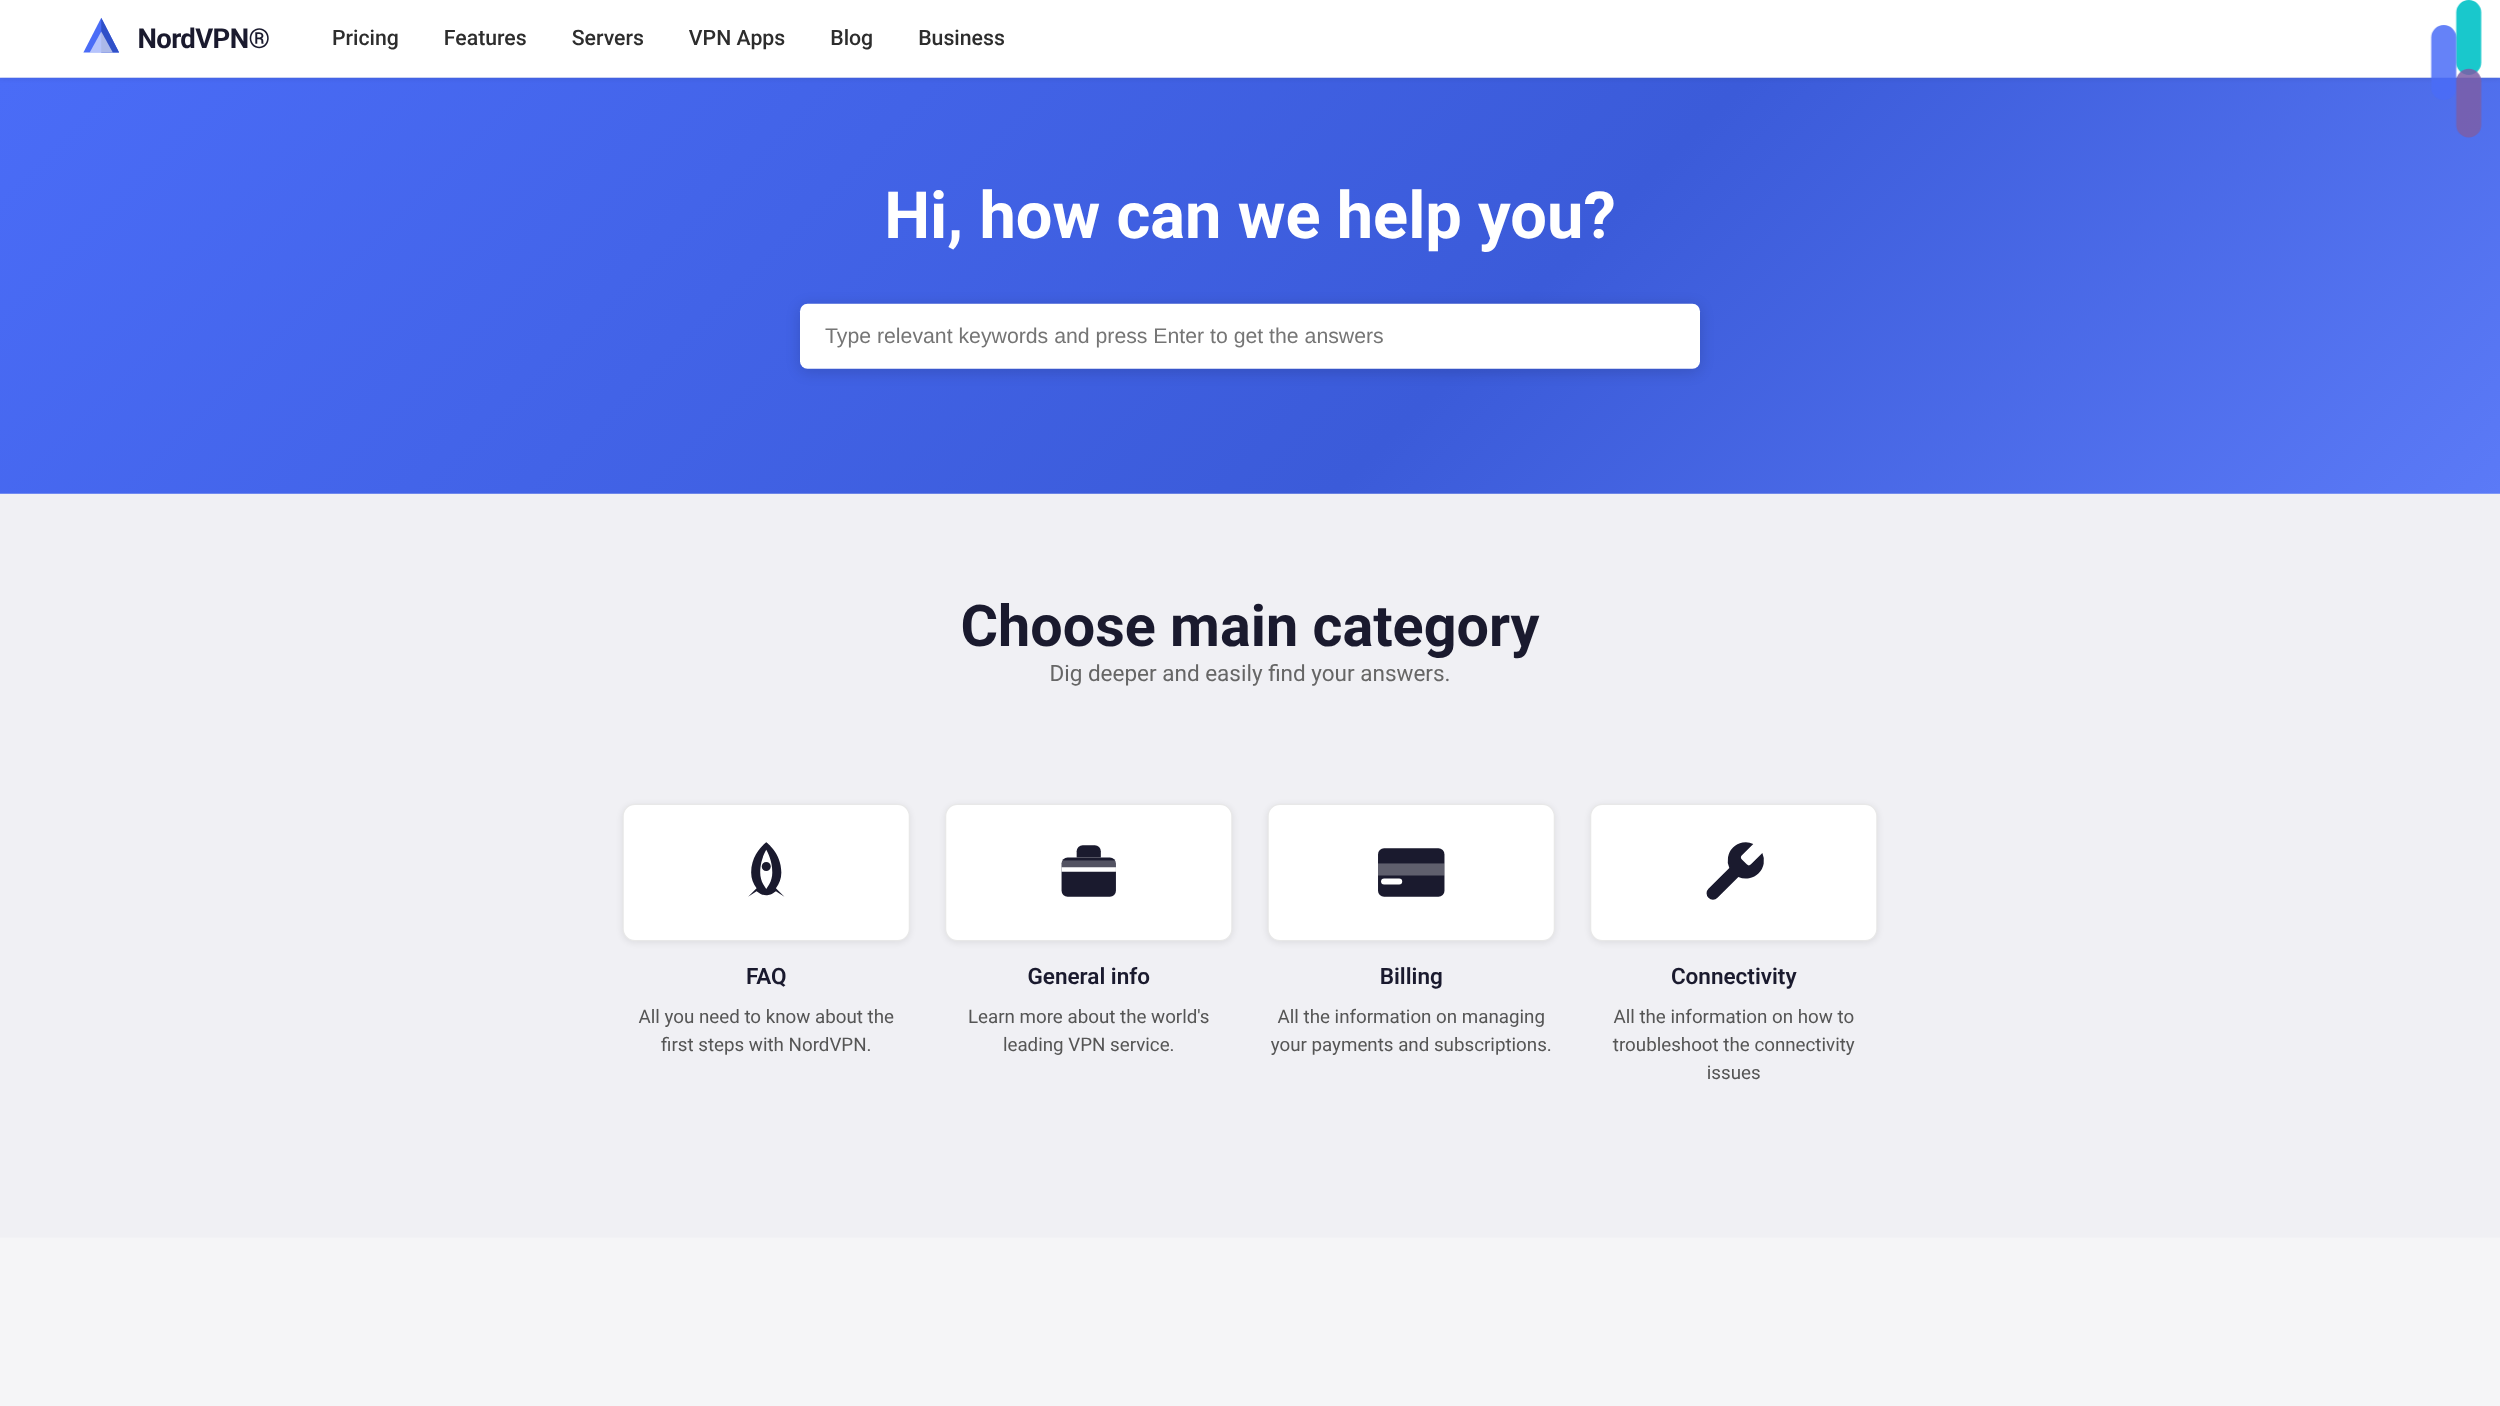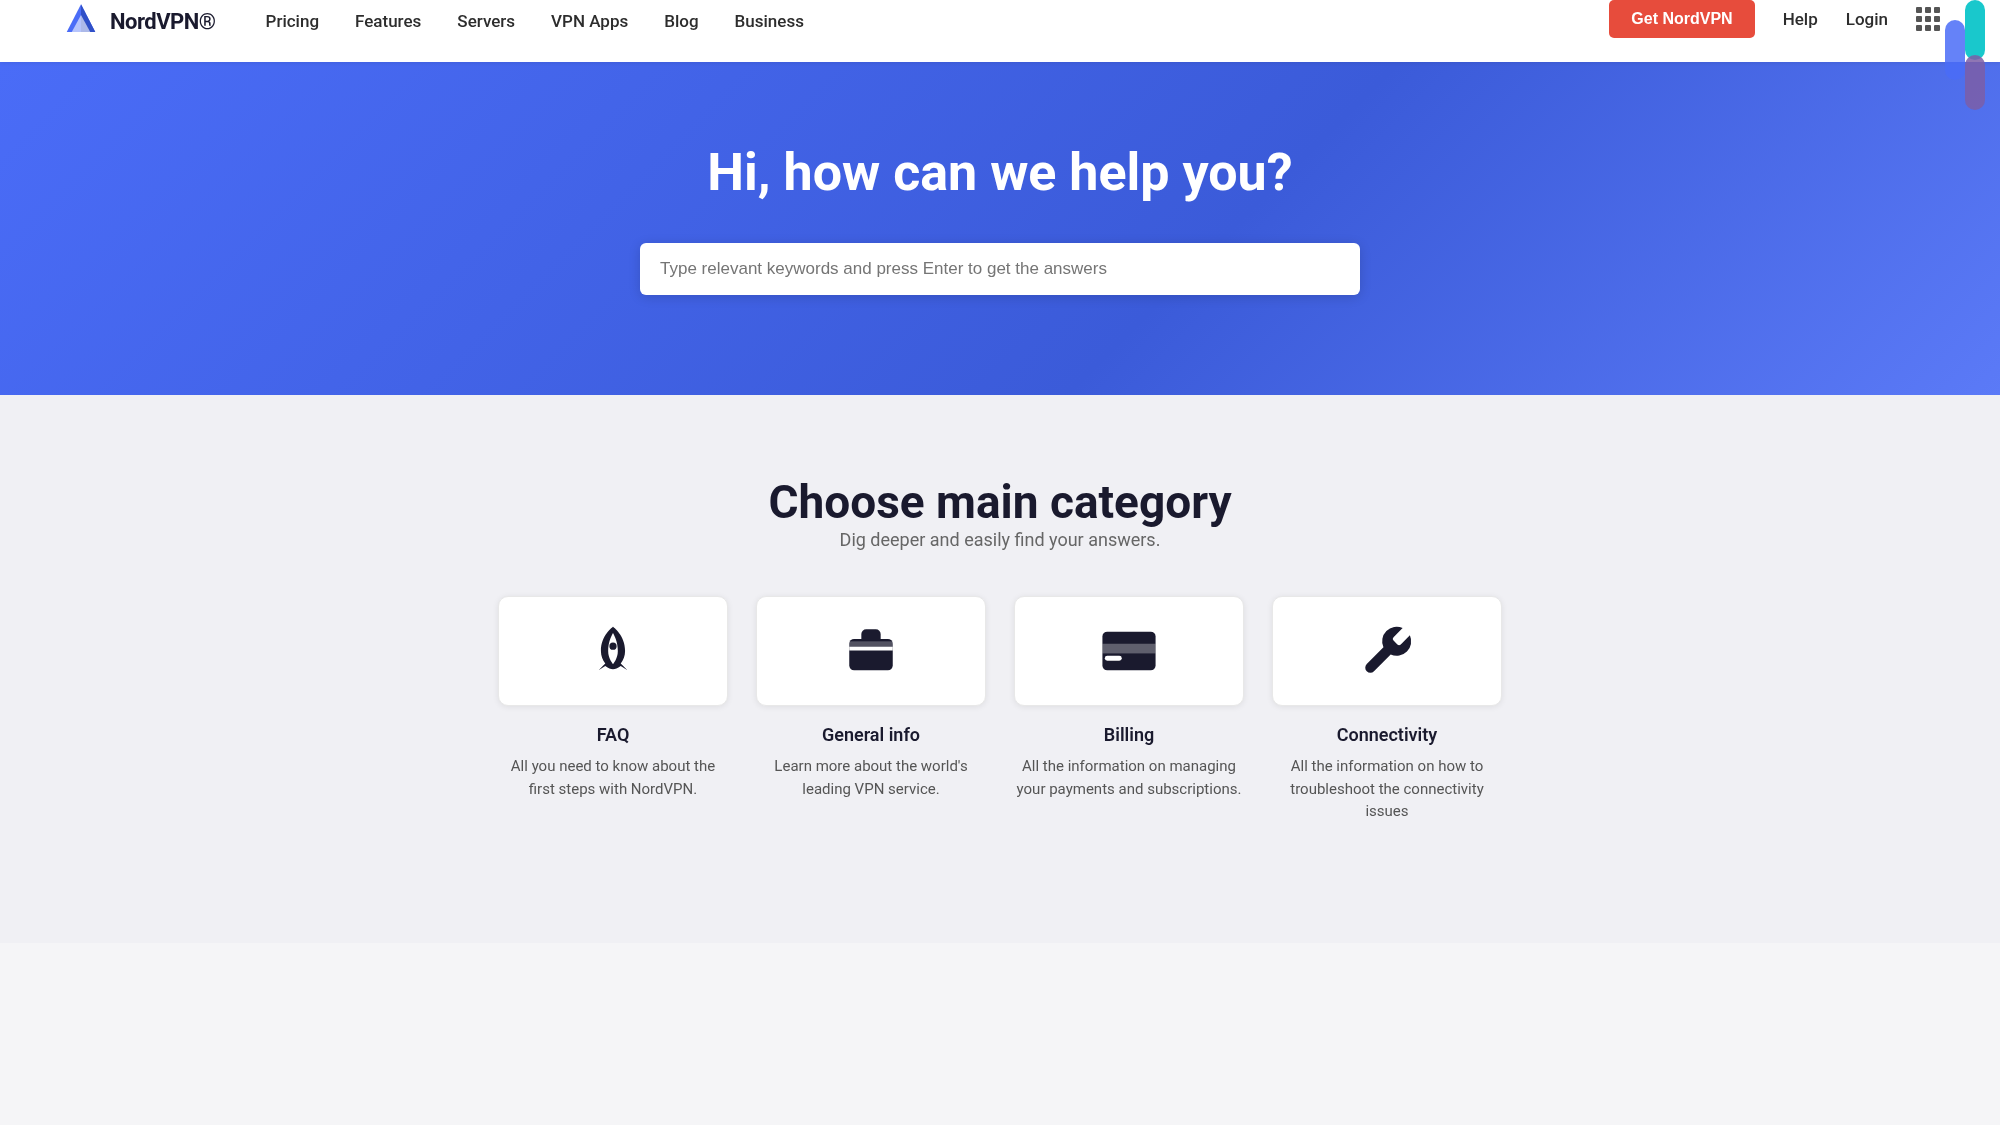--- a/index.html
+++ b/index.html
@@ -11,21 +11,21 @@
     body {
       font-family: -apple-system, BlinkMacSystemFont, 'Segoe UI', Roboto, sans-serif;
       background: #f5f5f7;
       width: 2000px;
       min-height: 1125px;
     }
 
     
     .navbar {
       display: flex;
-      align-items: flex-start;
+      align-items: center;
       justify-content: space-between;
       background: #fff;
       padding: 0 60px;
       height: 62px;
       box-shadow: 0 1px 4px rgba(0,0,0,0.08);
       position: relative;
       z-index: 10;
     }
 
     .navbar-left {
@@ -153,21 +153,21 @@
       font-size: 46px;
       font-weight: 700;
       color: #1a1a2e;
       margin-bottom: 0;
       text-align: center;
     }
 
     .section-subtitle {
       font-size: 18px;
       color: #666;
-      margin-bottom: 46px;
+      margin-bottom: 93px;
       text-align: center;
     }
 
     .categories-grid {
       display: flex;
       gap: 28px;
       justify-content: space-between;
       flex-wrap: wrap;
       max-width: 1100px;
     }
@@ -254,36 +254,20 @@
     <ul class="nav-links">
       <li><a href="#" class="nav-link">Pricing</a></li>
       <li><a href="#" class="nav-link">Features</a></li>
       <li><a href="#" class="nav-link">Servers</a></li>
       <li><a href="#" class="nav-link">VPN Apps</a></li>
       <li><a href="#" class="nav-link">Blog</a></li>
       <li><a href="#" class="nav-link">Business</a></li>
     </ul>
   </div>
 
-  <div class="navbar-right">
-    <button class="get-nordvpn-btn">Get NordVPN</button>
-    <a href="#" class="nav-right-link">Help</a>
-    <a href="#" class="nav-right-link">Login</a>
-    <div class="grid-icon">
-      <div class="grid-dot"></div>
-      <div class="grid-dot"></div>
-      <div class="grid-dot"></div>
-      <div class="grid-dot"></div>
-      <div class="grid-dot"></div>
-      <div class="grid-dot"></div>
-      <div class="grid-dot"></div>
-      <div class="grid-dot"></div>
-      <div class="grid-dot"></div>
-    </div>
-  </div>
 </nav>
 
 <section class="hero">
   <h1 class="hero-title">Hi, how can we help you?</h1>
   <div class="search-bar">
     <input class="search-input" type="text" placeholder="Type relevant keywords and press Enter to get the answers" style="">
   </div>
 </section>
 
 <main class="main-content">

